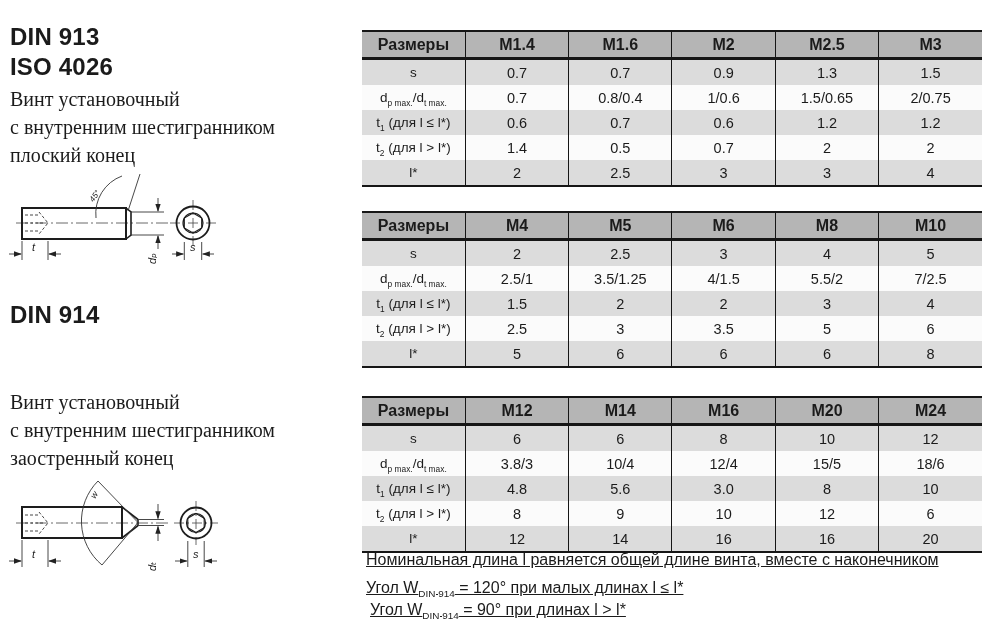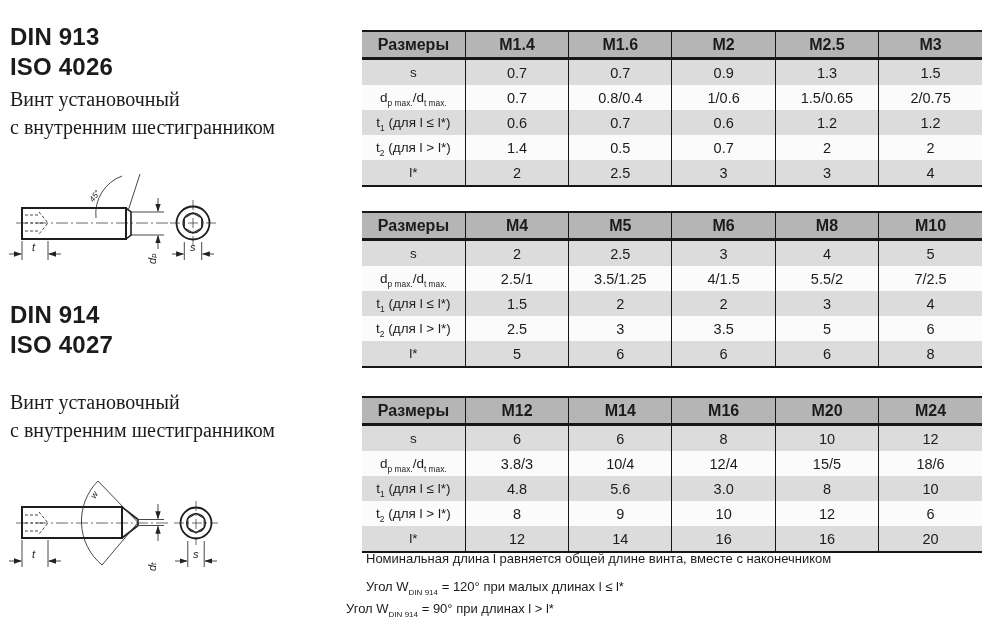--- a/index.html
+++ b/index.html
@@ -28,35 +28,36 @@
     border-bottom:3px solid #161616;
     font-size:16px;font-weight:bold;height:25px;
   }
   table.dim tbody td{height:25px;font-size:14.5px;}
   table.dim tbody tr:nth-child(odd) td{background:#dcdcdc;}
   table.dim tbody tr:nth-child(even) td{background:#fbfbfb;}
   table.dim tbody tr:last-child td{border-bottom:2px solid #161616;}
   table.dim td.rlabel{font-size:13.5px;}
   sub{font-size:.62em;line-height:0;}
   
-  .note{font-size:13px;white-space:nowrap;}
+  .note{font-size:16px;white-space:nowrap;text-decoration:underline;}
   
   svg text{fill:#222;}
 </style>
 </head>
 <body>
 
 <div class="abs std-title" style="left:10px;top:6px;margin-top:16px;">
   <div>DIN 913</div>
   <div>ISO 4026</div>
 </div>
 
 <div class="abs desc" style="left:10px;top:85px;">
   <div>Винт установочный</div>
   <div>с внутренним шестигранником</div>
+  <div>плоский конец</div>
 </div>
 
 <svg class="abs" style="left:6px;top:170px;" width="228" height="100" viewBox="0 0 228 100">
   <defs>
     <marker id="ah1" markerWidth="9" markerHeight="8" refX="8" refY="3" orient="auto">
       <polygon points="0,0 9,3 0,6" fill="#222"></polygon>
     </marker>
   </defs>
 
   <line x1="10" y1="53" x2="162" y2="53" stroke="#444" stroke-width="0.8" stroke-dasharray="12 3 2 3"></line>
@@ -103,26 +104,26 @@
     <line x1="178.3" y1="72" x2="178.3" y2="90"></line>
     <line x1="195.7" y1="72" x2="195.7" y2="90"></line>
     <line x1="166" y1="84" x2="177.3" y2="84" marker-end="url(#ah1)"></line>
     <line x1="208" y1="84" x2="196.7" y2="84" marker-end="url(#ah1)"></line>
   </g>
   <text x="184" y="81" font-size="11" font-style="italic">s</text>
 </svg>
 
 <div class="abs std-title" style="left:10px;top:300px;">
   <div>DIN 914</div>
-  <div>ISO 4027</div>
 </div>
 
 <div class="abs desc" style="left:10px;top:388px;">
   <div>Винт установочный</div>
   <div>с внутренним шестигранником</div>
+  <div>заостренный конец</div>
 </div>
 
 <svg class="abs" style="left:6px;top:473px;" width="228" height="105" viewBox="0 0 228 105">
   <defs>
     <marker id="ah2" markerWidth="9" markerHeight="8" refX="8" refY="3" orient="auto">
       <polygon points="0,0 9,3 0,6" fill="#222"></polygon>
     </marker>
   </defs>
 
   <line x1="10" y1="50" x2="162" y2="50" stroke="#444" stroke-width="0.8" stroke-dasharray="12 3 2 3"></line>
@@ -340,13 +341,13 @@
         <td>14</td>
         <td>16</td>
         <td>16</td>
         <td>20</td>
       </tr>
     </tbody>
   </table>
 
 <div class="abs note" style="left:366px;top:551px;">Номинальная длина l равняется общей длине винта, вместе с наконечником</div>
 <div class="abs note" style="left:366px;top:579px;">Угол W<sub>DIN 914</sub> = 120° при малых длинах l ≤ l*</div>
-<div class="abs note" style="left:346px;top:601px;">Угол W<sub>DIN 914</sub> = 90° при длинах l &gt; l*</div>
+<div class="abs note" style="left:370px;top:601px;">Угол W<sub>DIN 914</sub> = 90° при длинах l &gt; l*</div>
 
 </body></html>

